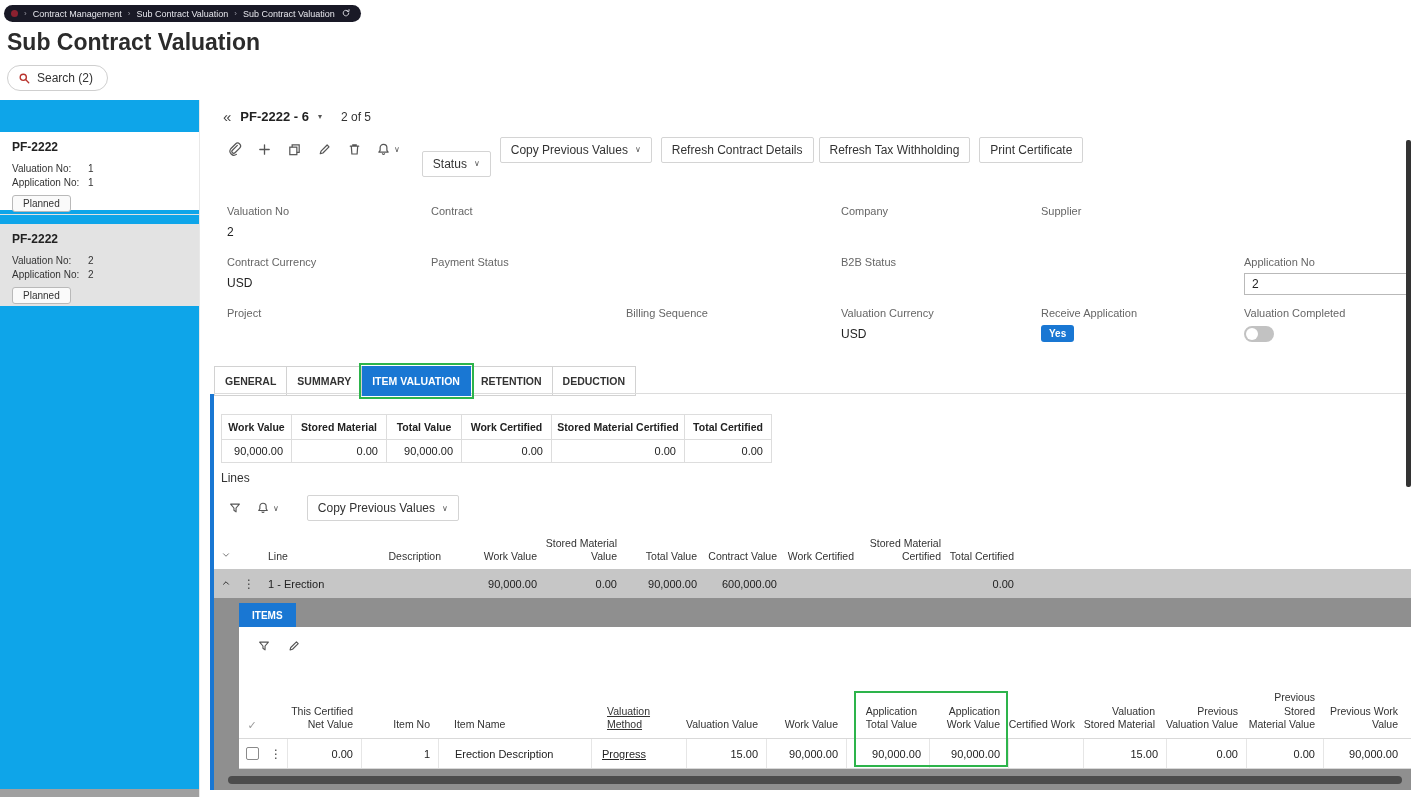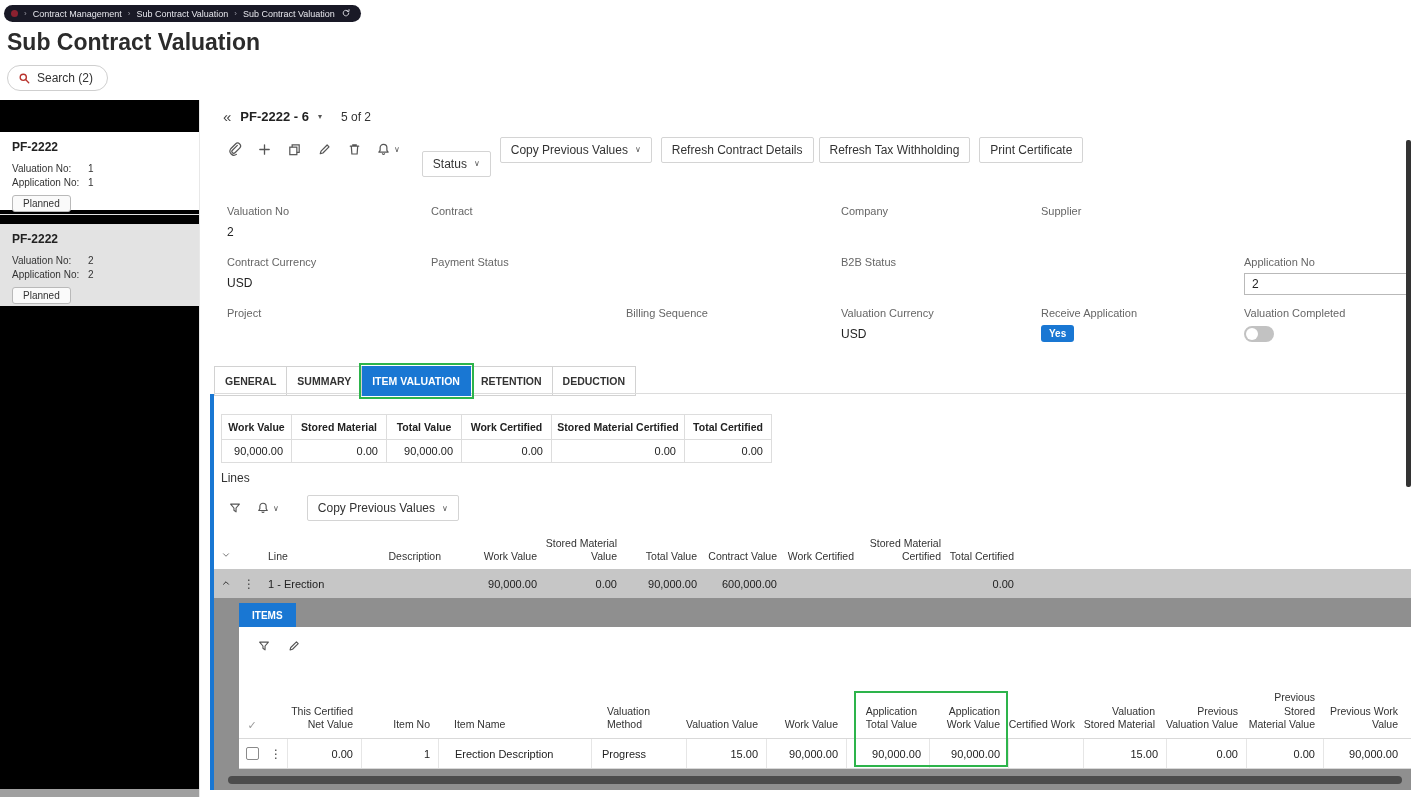--- a/index.html
+++ b/index.html
@@ -17,21 +17,21 @@
   .page-title { position:absolute; top:29px; left:7px; font-size:23px; font-weight:bold; color:#2b2b2b; }
 
   .search-btn { position:absolute; top:65px; left:7px; display:flex; align-items:center; gap:6px;
     border:1px solid #cfcfcf; background:#fff; border-radius:14px; padding:5px 14px 5px 10px;
     font-size:12px; color:#333; font-family:inherit; cursor:pointer; }
 
   .sortby { position:absolute; top:104px; left:146px; font-size:10px; color:#444; cursor:pointer; }
   .caret { font-size:8px; color:#555; }
 
   
-  .sidebar { position:absolute; left:0; top:100px; width:199px; height:689px; background:#000000; }
+  .sidebar { position:absolute; left:0; top:100px; width:199px; height:689px; background:#0ea5e9; }
   .card { position:absolute; left:0; width:199px; padding:8px 12px; cursor:pointer; }
   .card1 { top:32px; height:78px; background:#fff; }
   .card2 { top:124px; height:82px; background:#e3e3e3; }
   .card-id { font-size:12px; font-weight:bold; color:#222; margin-bottom:9px; }
   .card-row { font-size:10px; color:#333; margin-bottom:3px; }
   .card-row .cl { display:inline-block; width:76px; }
   .badge-planned { display:inline-block; margin-top:4px; border:1px solid #b9b9b9; background:#fafafa;
     border-radius:3px; padding:2px 10px; font-size:10px; color:#333; }
   .card-sep { position:absolute; top:114px; left:0; width:199px; height:1px; background:#e0e0e0; }
   .sidebar-bottom { position:absolute; left:0; top:789px; width:199px; height:8px; background:#a0a0a0; }
@@ -100,21 +100,21 @@
   .items-white { position:absolute; left:25px; top:29px; width:1173px; height:142px; background:#fff; }
   .itoolbar { position:absolute; left:16px; top:10px; display:flex; align-items:center; }
   .ihead { position:absolute; left:0; top:34px; width:100%; height:77px; display:flex; align-items:flex-end;
     font-size:10.5px; color:#333; line-height:1.3; padding-bottom:6px; }
   .irow { position:absolute; left:0; top:111px; width:100%; height:31px; display:flex; align-items:center;
     font-size:11px; color:#222; border-top:1px solid #d9d9d9; border-bottom:1px solid #d9d9d9; }
   .icell { flex:0 0 auto; height:100%; display:flex; align-items:center; }
   .irow .icell { border-left:1px solid #e6e6e6; }
   .irow .icell:first-child, .irow .icell:nth-child(2) { border-left:none; }
   .ic0{width:26px; justify-content:center;} .ic1{width:22px; justify-content:center;}
-  .ic2{width:74px;} .ic3{width:77px;} .ic4{width:153px;} .ic5{width:95px;}
+  .ic2{width:74px;} .ic3{width:77px;} .ic4{width:153px;} .ic5{width:95px;text-decoration:underline;}
   .ic6{width:80px;} .ic7{width:80px;} .ic8{width:83px;} .ic9{width:79px;} .ic10{width:75px;}
   .ic11{width:83px;} .ic12{width:80px;} .ic13{width:77px;} .ic14{width:83px;}
   .num { justify-content:flex-end; padding-right:8px; text-align:right; }
   .txt { justify-content:flex-start; padding-left:16px; text-align:left; }
   .ihead .icell { border:none; align-items:flex-end; }
   .checkbox { width:13px; height:13px; border:1px solid #8a8a8a; border-radius:2px; background:#fff; cursor:pointer; }
   .checkall { color:#999; font-size:11px; }
 
   .green-box { position:absolute; left:615px; top:64px; width:154px; height:76px; border:2px solid #2db44b; pointer-events:none; z-index:3; }
 
@@ -173,21 +173,21 @@
     </div>
   </aside>
   <div class="sidebar-bottom"></div>
 
   <main class="main">
 
     <div class="rec-header">
       <span class="collapse">«</span>
       <span class="rec-title">PF-2222 - 6</span>
       <span class="caret">▾</span>
-      <span class="pager">5 of 2</span>
+      <span class="pager">2 of 5</span>
     </div>
 
     <div class="toolbar">
       <span class="icon-btn">
           <svg width="15" height="15" viewBox="0 0 16 16" fill="none" stroke="#555" stroke-width="1.3" stroke-linecap="round" stroke-linejoin="round">
             <path d="M11 3.6 5.8 8.8a1.9 1.9 0 0 0 2.7 2.7l5-5a3.1 3.1 0 0 0-4.4-4.4L4 7.2a4.3 4.3 0 0 0 6 6"></path>
           </svg>
         </span>
       <span class="icon-btn">
           <svg width="15" height="15" viewBox="0 0 16 16" fill="none" stroke="#555" stroke-width="1.4" stroke-linecap="round">

